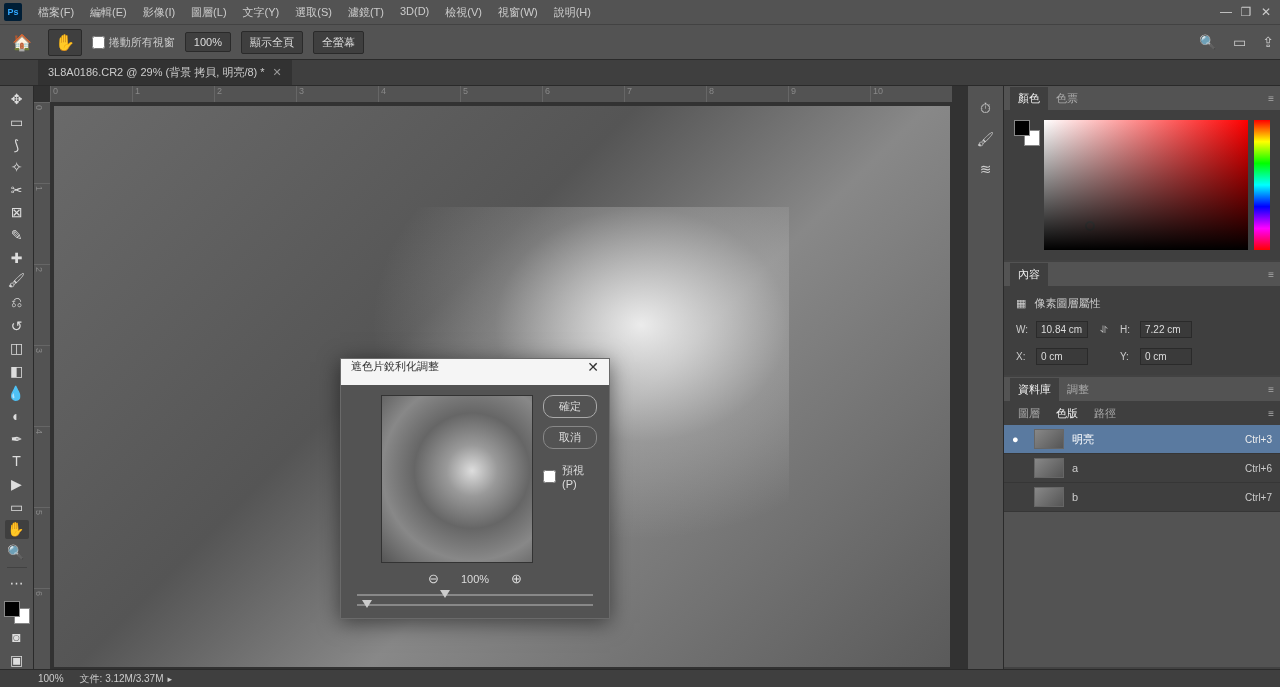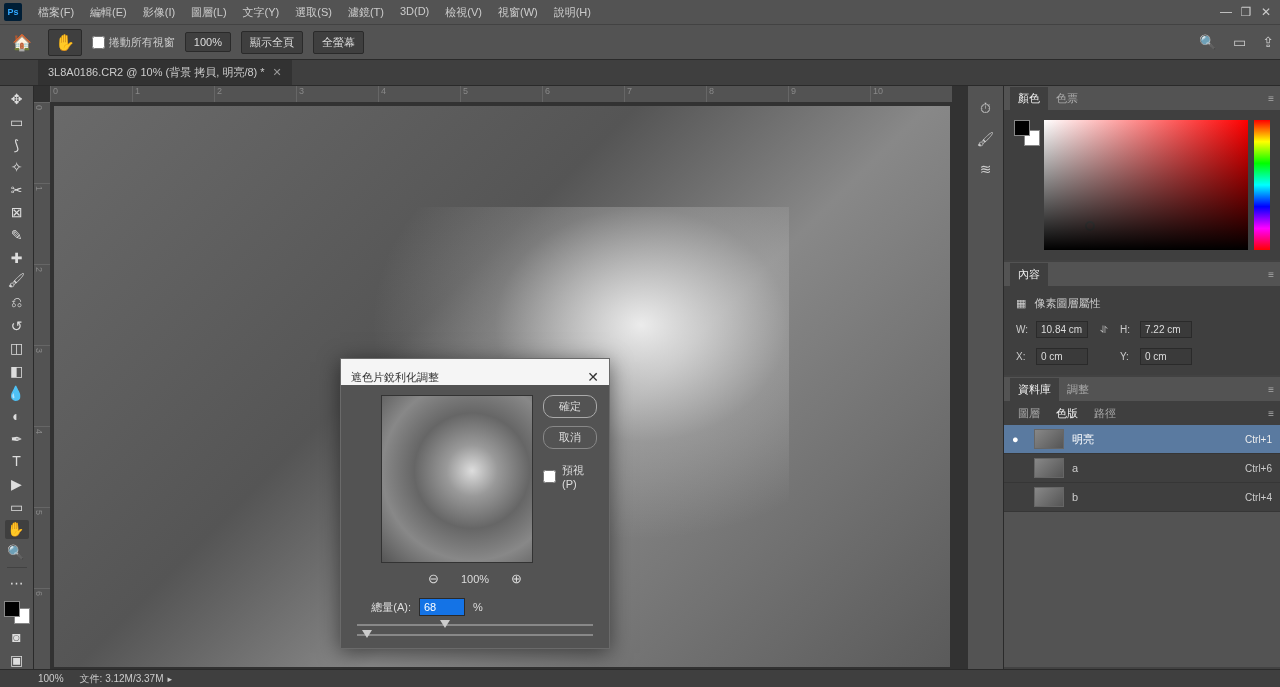--- a/index.html
+++ b/index.html
@@ -61,21 +61,21 @@
 .ch-row.sel { background: #5a7aa0; color: #fff; }
 .ch-row .eye { width: 14px; font-size: 11px; }
 .ch-row .thumb { width: 30px; height: 20px; background: linear-gradient(135deg,#888,#555); border: 1px solid #666; }
 .ch-row .name { flex: 1; font-size: 11px; }
 .ch-row .short { font-size: 10px; color: #ccc; }
 .ch-row.sel .short { color: #eee; }
 .statusbar { height: 18px; background: #3f3f3f; border-top: 1px solid #2a2a2a; display: flex; align-items: center; font-size: 10px; color: #ccc; padding: 0 4px; gap: 16px; }
 .statusbar .arrow { font-size: 9px; margin-left: 4px; }
 
 .dialog { position: absolute; left: 306px; top: 272px; width: 270px; background: #535353; border: 1px solid #6a6a6a; box-shadow: 0 4px 20px rgba(0,0,0,0.5); }
-.dialog .titlebar { background: #f5f5f5; color: #333; height: 26px; display: flex; align-items: flex-end; padding: 0 10px; font-size: 11px; }
+.dialog .titlebar { background: #f5f5f5; color: #333; height: 26px; display: flex; align-items: flex-start; padding: 0 10px; font-size: 11px; }
 .dialog .titlebar .close { margin-left: auto; font-size: 14px; cursor: pointer; }
 .dialog .body { padding: 10px 12px 12px; color: #ddd; }
 .dialog .row { display: flex; gap: 10px; margin-left: 28px; }
 .dialog .preview { width: 168px; height: 168px; background: radial-gradient(circle at 60% 45%, #ddd 0%, #999 20%, #666 45%, #888 70%, #555 100%); border: 1px solid #333; }
 .dialog .btns { display: flex; flex-direction: column; gap: 8px; }
 .dialog .btns button { background: #535353; border: 1px solid #888; color: #ddd; padding: 3px 0; width: 54px; border-radius: 10px; font-size: 11px; cursor: pointer; }
 .dialog .btns button.primary { border-color: #aaa; }
 .dialog .chk { display: flex; gap: 6px; align-items: center; margin-top: 6px; font-size: 11px; }
 .dialog .zoomrow { display: flex; align-items: center; justify-content: center; gap: 22px; margin-top: 8px; font-size: 11px; }
 .dialog .zoomrow .zicon { font-size: 13px; cursor: pointer; }
@@ -121,21 +121,21 @@
   <button class="btn">顯示全頁</button>
   <button class="btn">全螢幕</button>
   <div class="spacer" style="flex:1"></div>
   <span class="right-icon">🔍</span>
   <span class="right-icon">▭</span>
   <span class="right-icon">⇪</span>
 </div>
 
 <div class="tabbar">
   <div class="doc-tab">
-    <span>3L8A0186.CR2 @ 10% (背景 拷貝, 明亮/8) *</span>
+    <span>3L8A0186.CR2 @ 29% (背景 拷貝, 明亮/8) *</span>
     <span class="close">✕</span>
   </div>
 </div>
 
 <div class="main">
   <div class="toolcol">
     <div class="tool">✥</div>
     <div class="tool">▭</div>
     <div class="tool">⟆</div>
     <div class="tool">✧</div>
@@ -206,25 +206,20 @@
               <input type="checkbox" style="">
               <span>預視(P)</span>
             </div>
           </div>
         </div>
         <div class="zoomrow">
           <span class="zicon">⊖</span>
           <span>100%</span>
           <span class="zicon">⊕</span>
         </div>
-        <div class="field">
-          <label>總量(A):</label>
-          <input class="sel" value="68" style="">
-          <span>%</span>
-        </div>
         <div class="slider">
             <div class="thumbp" style="left:35%"></div>
           </div>
         <div class="slider">
             <div class="thumbp" style="left:2%"></div>
           </div>
 
       </div>
     </div>
 
@@ -292,33 +287,33 @@
           <span class="tab">圖層</span>
           <span class="tab active">色版</span>
           <span class="tab">路徑</span>
           <span class="menu">≡</span>
         </div>
         <div class="lib-body" id="channels">
             <div class="ch-row sel">
               <span class="eye">●</span>
               <div class="thumb"></div>
               <span class="name">明亮</span>
-              <span class="short">Ctrl+1</span>
+              <span class="short">Ctrl+3</span>
             </div>
             <div class="ch-row">
               <span class="eye"></span>
               <div class="thumb"></div>
               <span class="name">a</span>
               <span class="short">Ctrl+6</span>
             </div>
             <div class="ch-row">
               <span class="eye"></span>
               <div class="thumb"></div>
               <span class="name">b</span>
-              <span class="short">Ctrl+4</span>
+              <span class="short">Ctrl+7</span>
             </div>
           </div>
       </div>
     </div>
   </div>
 </div>
 
 <div class="statusbar">
   <span style="margin-left:34px">100%</span>
   <span><span>文件: 3.12M/3.37M</span><span class="arrow">▸</span></span>

